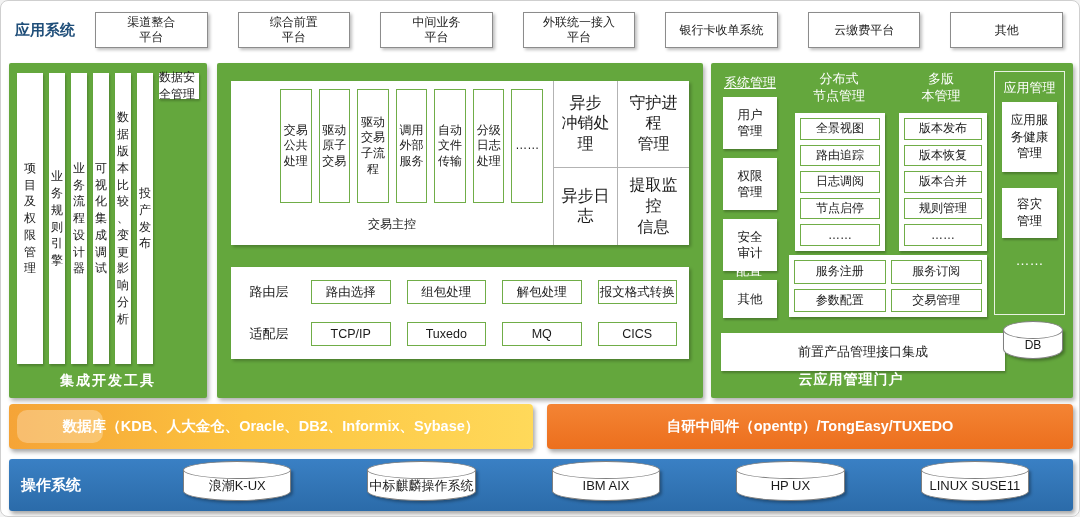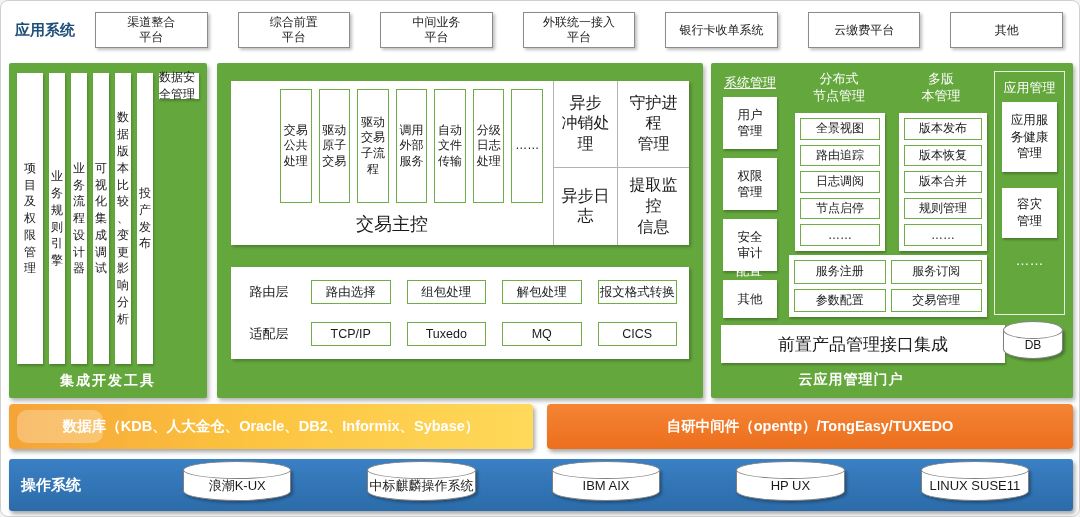--- a/index.html
+++ b/index.html
@@ -52,21 +52,21 @@
   .panel-mid { left: 216px; width: 486px; height: 335px; padding: 18px 14px 0; }
   .tx-main { height: 164px; background: #fff; box-shadow: 2px 2px 3px rgba(0,0,0,0.25); display: flex; }
   .tx-left { flex: 1; display: flex; flex-direction: column; }
   .tx-vrow { height: 122px; display: flex; gap: 7px; padding: 8px 10px 0; margin-left: 39px; }
   .tx-vrow .vbox {
     flex: 1; border: 1px solid #70ad47; background: #fff;
     display: flex; align-items: center; justify-content: center;
     text-align: center; font-size: 12px; line-height: 1.3;
     padding: 4px 2px; word-break: break-all; line-break: anywhere;
   }
-  .tx-title { flex: 1; display: flex; align-items: center; justify-content: center; font-size: 18px; text-align: center; }
+  .tx-title { flex: 1; display: flex; align-items: center; justify-content: center; font-size: 12px; text-align: center; }
   .tx-side { border-left: 1px solid #b3b3b3; display: flex; flex-direction: column; }
   .tx-side1 { width: 64px; }
   .tx-side2 { width: 72px; }
   .tx-cell { flex: 1; display: flex; align-items: center; justify-content: center; text-align: center; font-size: 16px; line-height: 1.3; padding: 4px; white-space: pre-line; }
   .cell-top { flex: 1.12; border-bottom: 1px solid #b3b3b3; }
 
   .layer-box { margin-top: 22px; height: 92px; background: #fff; box-shadow: 2px 2px 3px rgba(0,0,0,0.25); padding: 10px 12px; display: flex; flex-direction: column; justify-content: space-between; }
   .layer-row { height: 30px; display: flex; align-items: center; gap: 16px; }
   .layer-label { width: 52px; flex: none; text-align: center; font-size: 13px; }
   .layer-item { flex: 1; height: 24px; background: #fff; border: 1px solid #70ad47; display: flex; align-items: center; justify-content: center; font-size: 12.5px; }
@@ -86,21 +86,21 @@
   .pr-node-box { position: absolute; left: 84px; top: 50px; width: 90px; height: 138px; padding: 5px; display: flex; flex-direction: column; gap: 5px; }
   .pr-node-box .mini { flex: 1; }
 
   .pr-ver-label { left: 188px; top: 8px; width: 84px; }
   .pr-ver-box { position: absolute; left: 188px; top: 50px; width: 88px; height: 138px; padding: 5px; display: flex; flex-direction: column; gap: 5px; }
   .pr-ver-box .mini { flex: 1; }
 
   .pr-cfg-label { left: 6px; top: 200px; width: 64px; }
   .pr-cfg-box { position: absolute; left: 78px; top: 192px; width: 198px; height: 62px; padding: 5px; display: grid; grid-template-columns: 1fr 1fr; gap: 5px; }
 
-  .pr-integration { position: absolute; left: 10px; top: 262px; width: 284px; height: 38px; display: flex; align-items: center; justify-content: center; font-size: 17px; }
+  .pr-integration { position: absolute; left: 10px; top: 270px; width: 284px; height: 38px; display: flex; align-items: center; justify-content: center; font-size: 13px; }
   .pr-title { position: absolute; left: 0; top: 308px; width: 280px; text-align: center; color: #fff; font-weight: bold; font-size: 14px; letter-spacing: 1px; }
 
   .pr-app-panel { position: absolute; left: 283px; top: 8px; width: 71px; height: 244px; border: 1px solid rgba(255,255,255,0.85); }
   .pr-app-label { left: 0; top: 8px; width: 100%; }
   .pr-app-box1 { position: absolute; left: 7px; top: 30px; width: 55px; height: 70px; display: flex; align-items: center; justify-content: center; text-align: center; font-size: 12.5px; line-height: 1.35; white-space: pre-line; }
   .pr-app-box2 { position: absolute; left: 7px; top: 116px; width: 55px; height: 50px; display: flex; align-items: center; justify-content: center; text-align: center; font-size: 12.5px; line-height: 1.35; white-space: pre-line; }
   .pr-app-dots { position: absolute; left: 0; top: 180px; width: 100%; text-align: center; color: #fff; font-size: 14px; }
 
   
   .cyl { position: relative; background: #fff; border: 1px solid #7f7f7f; border-top: none; border-radius: 0 0 50% 50% / 0 0 10px 10px; box-shadow: 2px 2px 3px rgba(0,0,0,0.3); display: flex; align-items: center; justify-content: center; }

